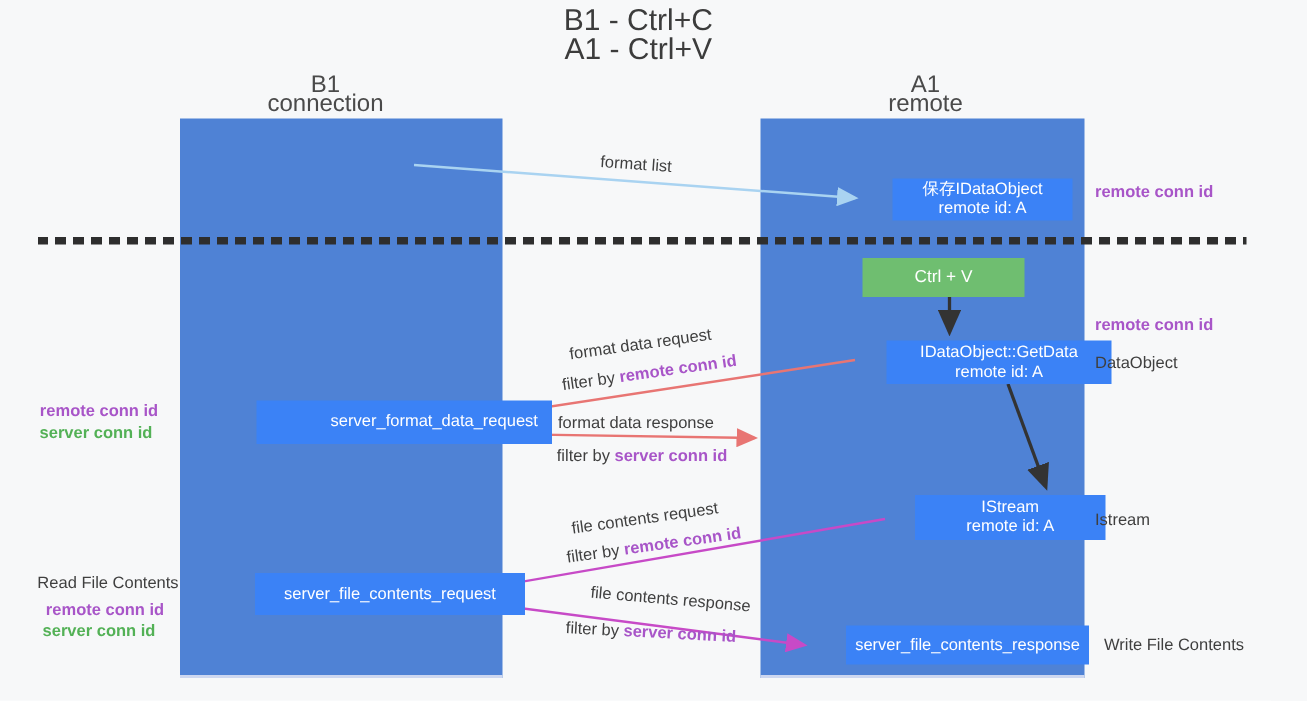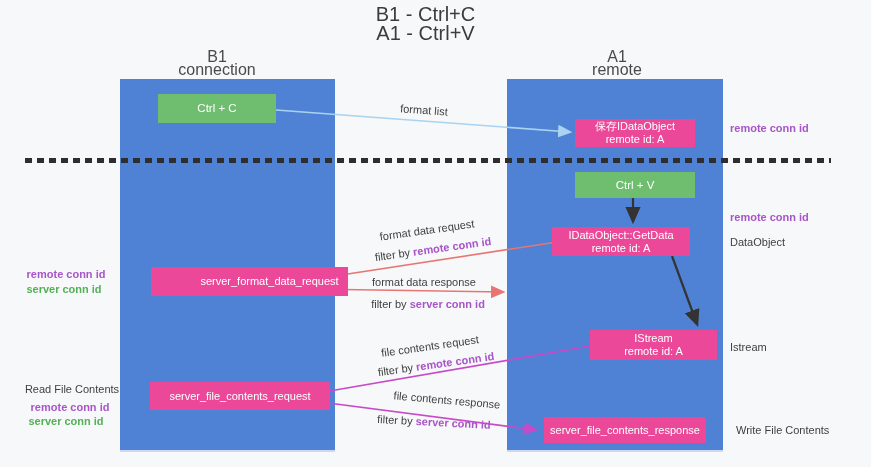--- a/index.html
+++ b/index.html
@@ -22,21 +22,21 @@
   }
   .column{
     position:absolute;background:#4f82d5;
     border-bottom:2px solid #cdd7f0;
   }
   .node{
     position:absolute;display:flex;flex-direction:column;
     align-items:center;justify-content:center;
     color:#ffffff;font-size:11px;line-height:13px;text-align:center;white-space:nowrap;
   }
-  .orange{background:#ec4899;}
+  .orange{background:#3b82f6;margin-left:20px;}
   .green{background:#6fbe70;font-size:11.5px;}
   .dashed-line{
     position:absolute;left:25px;top:158px;width:806px;height:5px;
     background:repeating-linear-gradient(90deg,#2e2e2e 0 7px,transparent 7px 12px);
   }
   .lbl{font-size:11px;color:#3f3f3f;}
   .lbl .id-purple{color:#a855c8;font-weight:bold;}
   .side-label{font-size:11px;color:#3f3f3f;white-space:nowrap;}
   .side-label.purple{color:#a855c8;font-weight:bold;}
   .side-label.greentxt{color:#53b156;font-weight:bold;}
@@ -83,34 +83,31 @@
     </defs>
     <line x1="276" y1="110" x2="570" y2="132" stroke="#a9d3f1" stroke-width="1.6" marker-end="url(#ah-blue)"></line>
     <line x1="633" y1="198" x2="633" y2="221" stroke="#333333" stroke-width="2.2" marker-end="url(#ah-black)"></line>
     <line x1="672" y1="256" x2="697" y2="324" stroke="#333333" stroke-width="2.2" marker-end="url(#ah-black)"></line>
     <line x1="570" y1="240" x2="315" y2="279" stroke="#e87573" stroke-width="1.6" marker-end="url(#ah-red)"></line>
     <line x1="311" y1="289" x2="503" y2="292" stroke="#e87573" stroke-width="1.6" marker-end="url(#ah-red)"></line>
     <line x1="590" y1="346" x2="318" y2="393" stroke="#c74ac7" stroke-width="1.6" marker-end="url(#ah-magenta)"></line>
     <line x1="313" y1="401" x2="536" y2="430" stroke="#c74ac7" stroke-width="1.6" marker-end="url(#ah-magenta)"></line>
   </svg>
 
-  <div class="node green" style="left:158px;top:94px;width:118px;height:29px;">
-    <div>Ctrl + C</div>
-  </div>
 
   <div class="node orange" style="left:575px;top:119px;width:120px;height:28px;">
     <div>保存IDataObject</div>
     <div>remote id: A</div>
   </div>
 
-  <div class="node green" style="left:575px;top:172px;width:120px;height:26px;">
+  <div class="node green" style="left:575px;top:172px;width:108px;height:26px;">
     <div>Ctrl + V</div>
   </div>
 
-  <div class="node orange" style="left:552px;top:227px;width:138px;height:29px;">
+  <div class="node orange" style="left:571px;top:227px;width:150px;height:29px;">
     <div>IDataObject::GetData</div>
     <div>remote id: A</div>
   </div>
 
   <div class="node orange" style="left:151px;top:267px;width:157px;height:29px;padding-left:40px;">
     <div>server_format_data_request</div>
   </div>
 
 
   <div class="node orange" style="left:590px;top:330px;width:127px;height:30px;">

